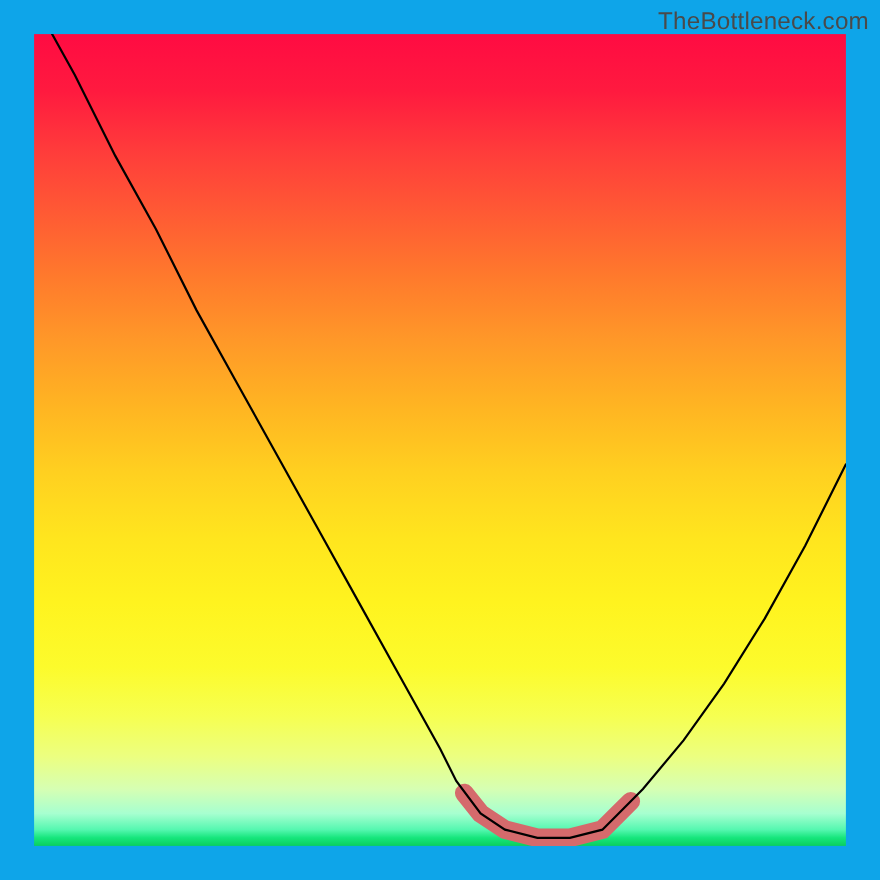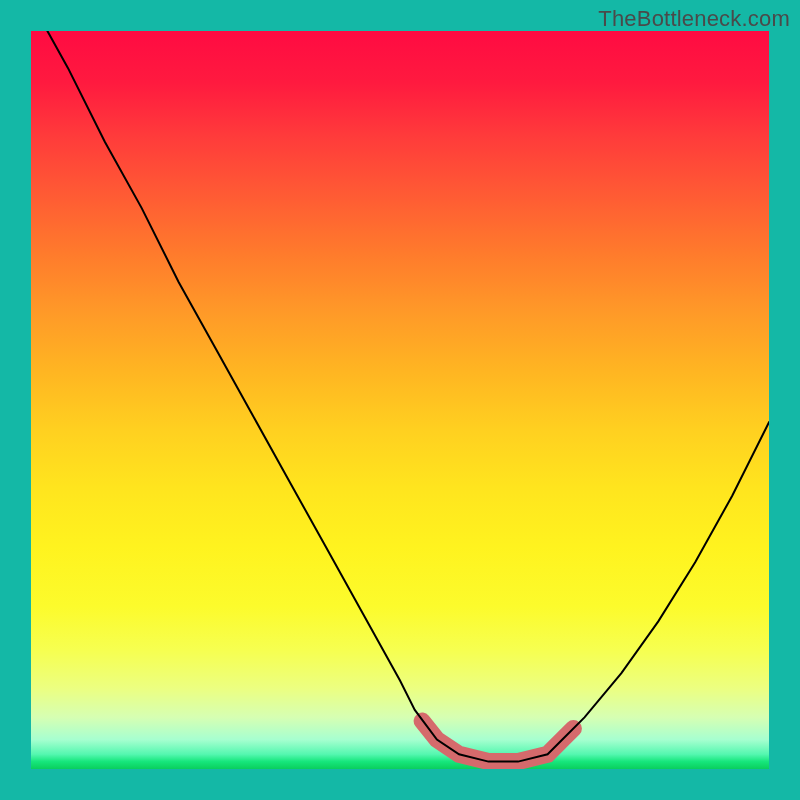--- a/index.html
+++ b/index.html
@@ -8,21 +8,21 @@
     width: 800px;
     height: 800px;
     overflow: hidden;
     background: #000;
     font-family: Arial, Helvetica, sans-serif;
   }
   .frame {
     position: relative;
     width: 800px;
     height: 800px;
-    background: #14b8a6;
+    background: #0ea5e9;
   }
   .watermark {
     position: absolute;
     top: 6px;
     right: 10px;
     color: #4a4a4a;
     font-size: 22px;
     font-weight: 500;
     letter-spacing: 0.2px;
     z-index: 10;

